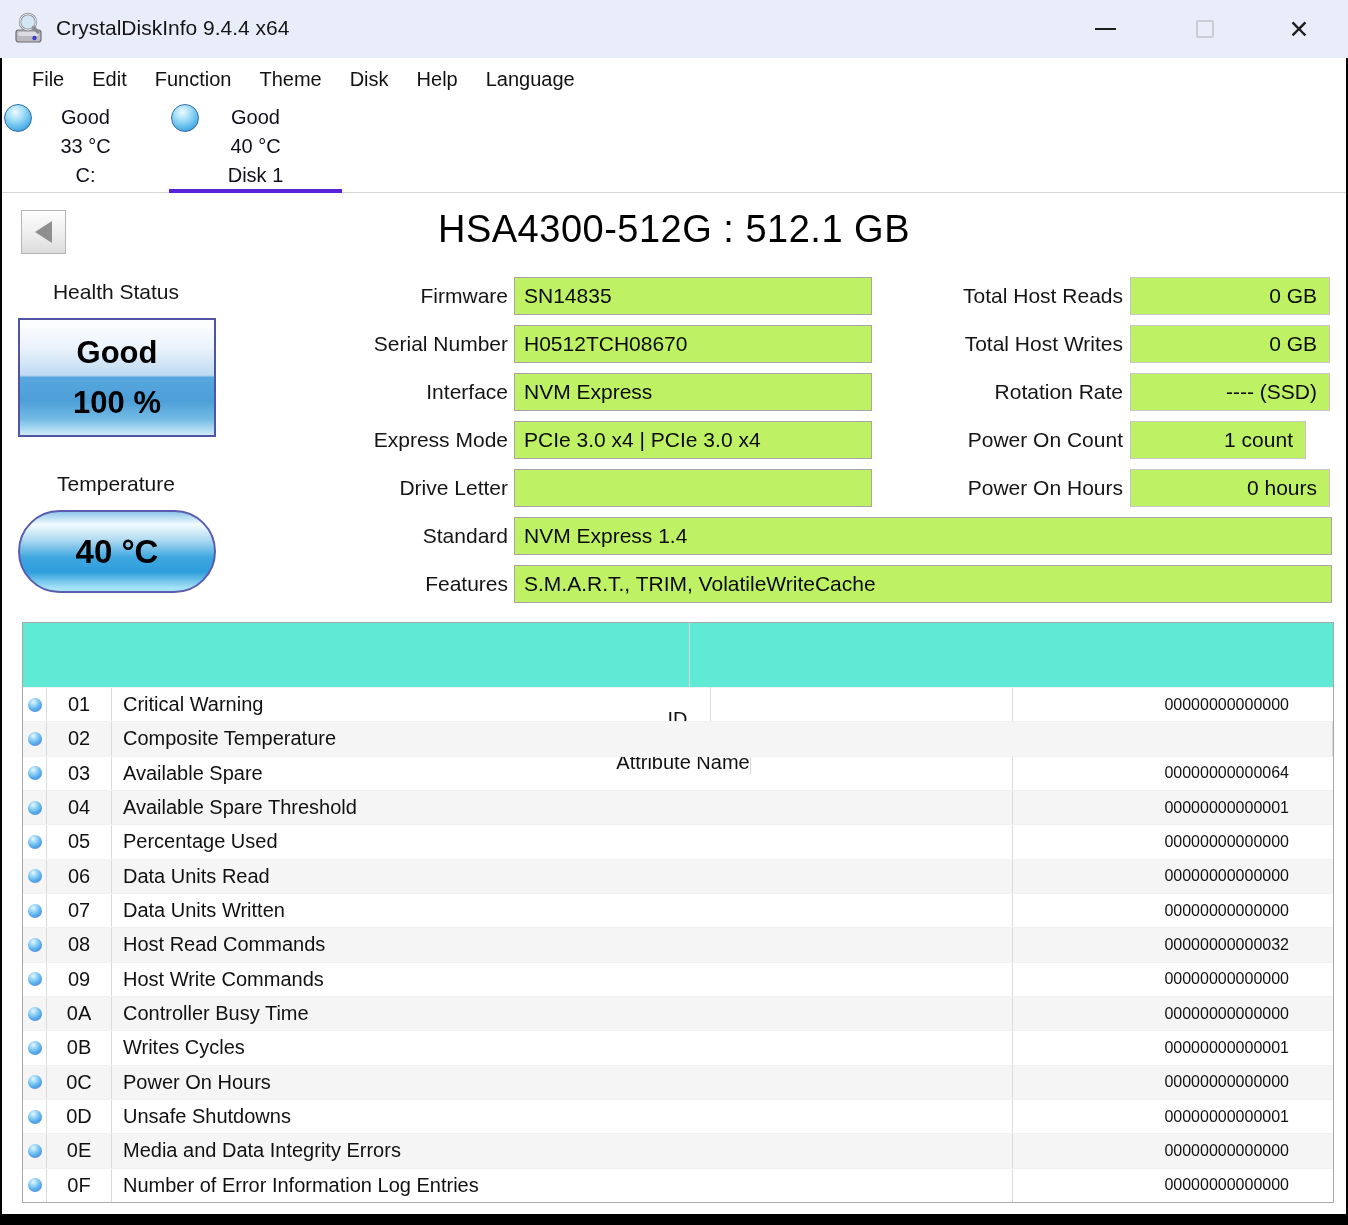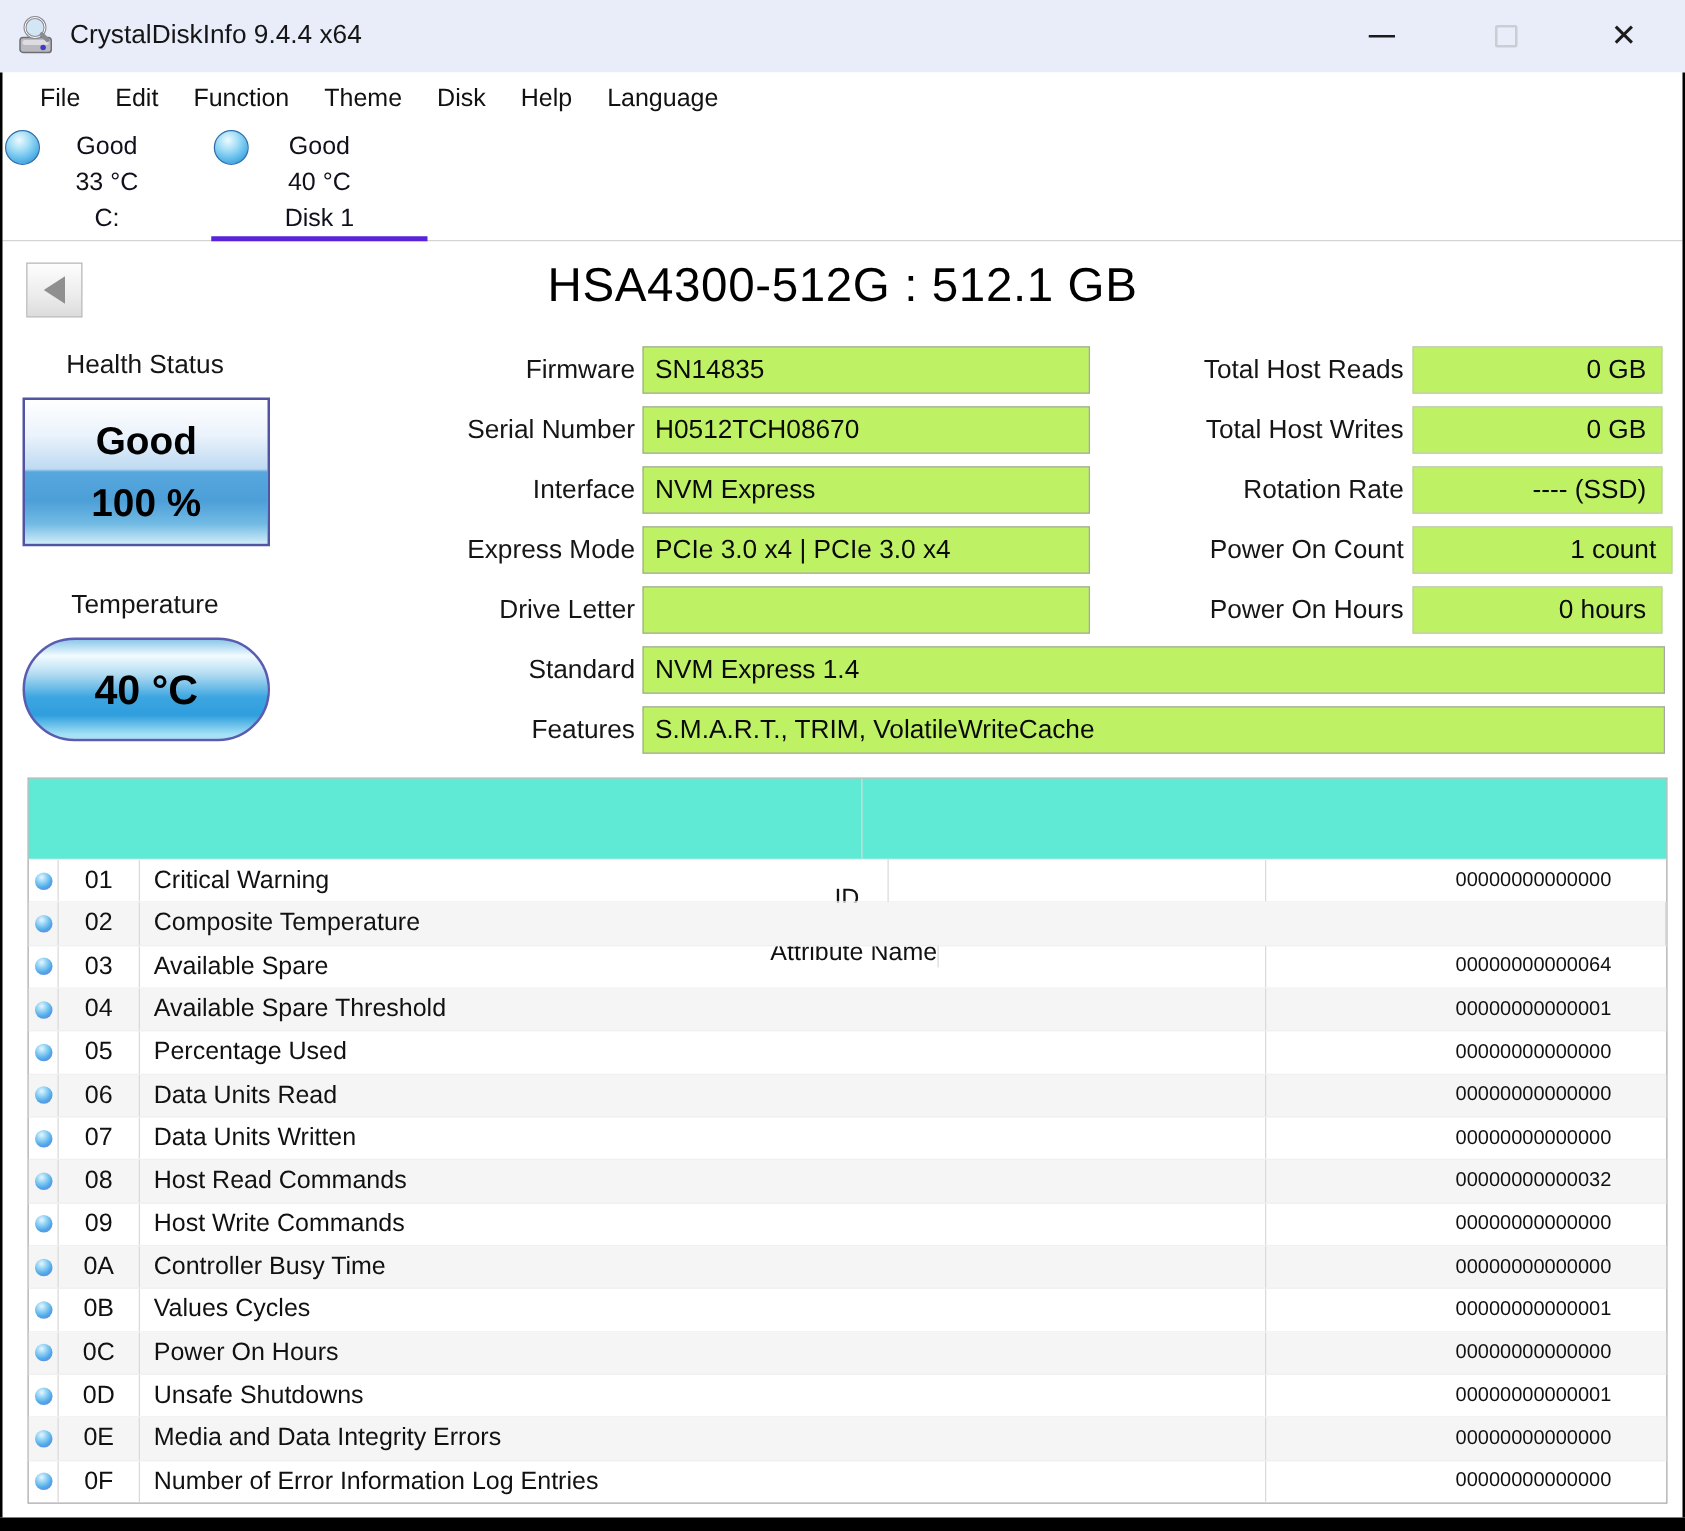--- a/index.html
+++ b/index.html
@@ -184,21 +184,21 @@
         <div class="field-box" style="top: 323px; left: 514px; width: 818px;">NVM Express 1.4</div>
         <div class="field-label" style="top: 371px; left: 300px; width: 208px;">Features</div>
         <div class="field-box" style="top: 371px; left: 514px; width: 818px;">S.M.A.R.T., TRIM, VolatileWriteCache</div>
         <div class="field-label" style="top: 83px; left: 890px; width: 233px;">Total Host Reads</div>
         <div class="field-box right-align" style="top: 83px; left: 1130px; width: 200px;">0 GB</div>
         <div class="field-label" style="top: 131px; left: 890px; width: 233px;">Total Host Writes</div>
         <div class="field-box right-align" style="top: 131px; left: 1130px; width: 200px;">0 GB</div>
         <div class="field-label" style="top: 179px; left: 890px; width: 233px;">Rotation Rate</div>
         <div class="field-box right-align" style="top: 179px; left: 1130px; width: 200px;">---- (SSD)</div>
         <div class="field-label" style="top: 227px; left: 890px; width: 233px;">Power On Count</div>
-        <div class="field-box right-align" style="top: 227px; left: 1130px; width: 208px;">1 count</div>
+        <div class="field-box right-align" style="top: 227px; left: 1130px; width: 176px;">1 count</div>
         <div class="field-label" style="top: 275px; left: 890px; width: 233px;">Power On Hours</div>
         <div class="field-box right-align" style="top: 275px; left: 1130px; width: 200px;">0 hours</div>
       </div>
 
     <div class="smart-table">
       <div class="t-row header">
         <div class="cell-dot"></div>
         <div class="cell-id">ID</div>
         <div class="cell-name">Attribute Name</div>
         <div class="cell-raw">Raw Values</div>
@@ -270,21 +270,21 @@
               <div class="status-dot"></div>
             </div>
             <div class="cell-id">0A</div>
             <div class="cell-name">Controller Busy Time</div>
             <div class="cell-raw">00000000000000</div>
           </div><div class="t-row">
             <div class="cell-dot">
               <div class="status-dot"></div>
             </div>
             <div class="cell-id">0B</div>
-            <div class="cell-name">Values Cycles</div>
+            <div class="cell-name">Writes Cycles</div>
             <div class="cell-raw">00000000000001</div>
           </div><div class="t-row shaded">
             <div class="cell-dot">
               <div class="status-dot"></div>
             </div>
             <div class="cell-id">0C</div>
             <div class="cell-name">Power On Hours</div>
             <div class="cell-raw">00000000000000</div>
           </div><div class="t-row">
             <div class="cell-dot">

